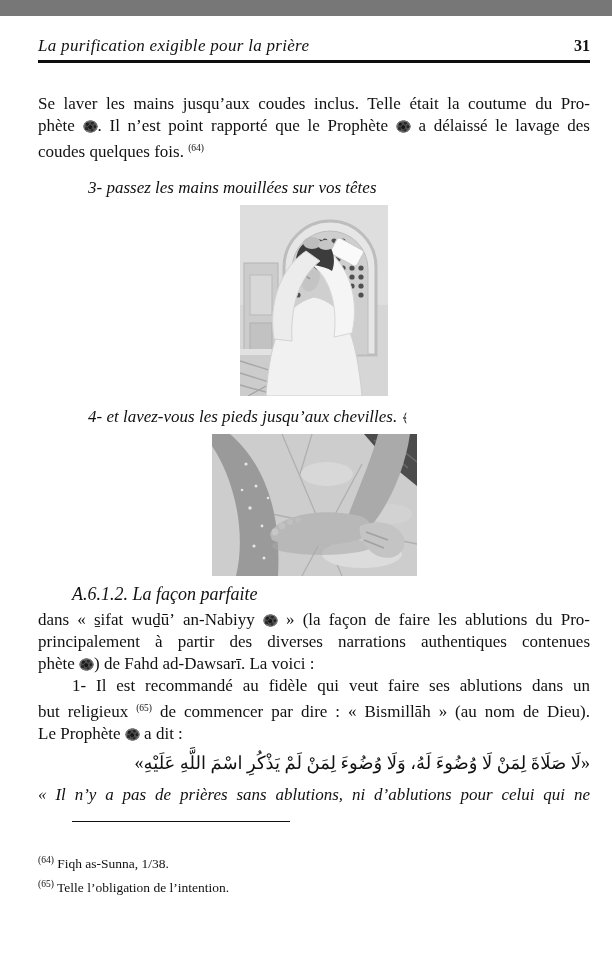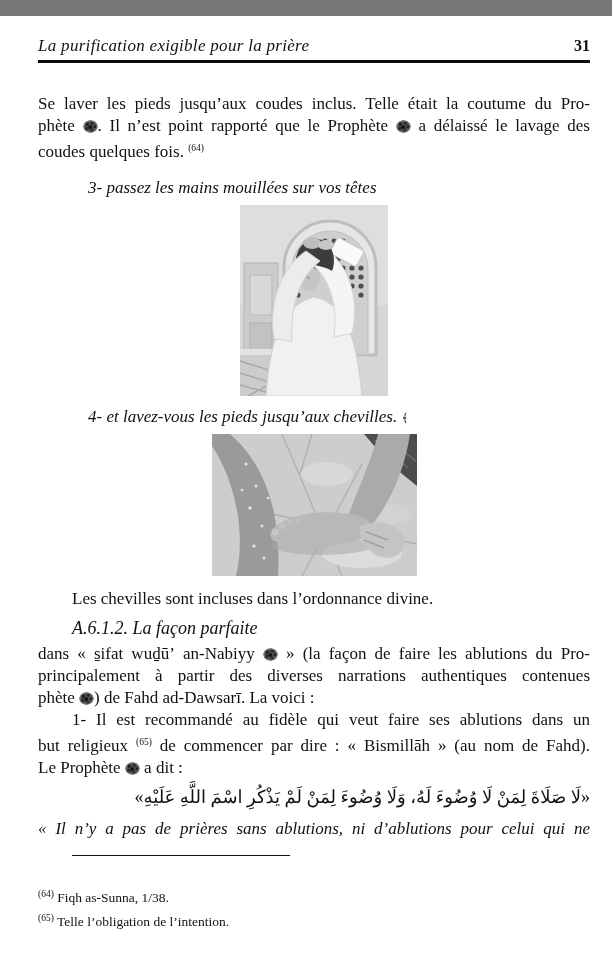--- a/index.html
+++ b/index.html
@@ -56,21 +56,21 @@
 
 <div class="page">
   <div class="content">
 
     <div class="hdr">
       <span class="hdr-title">La purification exigible pour la prière</span>
       <span class="hdr-num">31</span>
     </div>
 
     <div class="para p1">
-      <div class="ln jln">Se laver les pieds jusqu’aux coudes inclus. Telle était la coutume du Pro-</div>
+      <div class="ln jln">Se laver les mains jusqu’aux coudes inclus. Telle était la coutume du Pro-</div>
       <div class="ln jln"><span>phète </span><span class="saw"></span><span>. Il n’est point rapporté que le Prophète </span><span class="saw"></span><span> a délaissé le lavage des</span></div>
       <div class="ln"><span>coudes quelques fois. </span><span class="sup">(64)</span></div>
     </div>
 
     <div class="cap cap3">3- passez les mains mouillées sur vos têtes</div>
 
     <svg class="photo ph1" viewBox="0 0 148 191">
       <rect x="0" y="0" width="148" height="191" fill="#d6d6d6"></rect>
       <rect x="0" y="0" width="148" height="100" fill="#dedede"></rect>
 
@@ -181,33 +181,32 @@
       <path d="M58 100 C64 84 104 72 148 82 C162 86 162 100 146 106 C110 116 72 112 60 106 Z" fill="#b8b8b8"></path>
       <circle cx="63" cy="98" r="3.4" fill="#c6c6c6"></circle>
         <circle cx="70" cy="92" r="3.2" fill="#c2c2c2"></circle>
       <circle cx="78" cy="88" r="3" fill="#c0c0c0"></circle>
         <circle cx="86" cy="86" r="2.8" fill="#bebebe"></circle>
 
       <path d="M148 92 C168 84 186 90 192 104 C195 118 182 128 166 122 C154 117 146 102 148 92 Z" fill="#c4c4c4"></path>
       <path d="M154 98 L176 106 M152 106 L172 114" stroke="#a0a0a0" stroke-width="1.4" fill="none"></path>
     </svg>
 
-    <div class="ln chev">Les chevilles sont incluses dans l’ordonnance divine.</div>
 
     <div class="sect">A.6.1.2. La façon parfaite</div>
 
     <div class="para pA">
       <div class="ln jln"><span>dans « s̱ifat wuḏūʼ an-Nabiyy </span><span class="saw"></span><span> » (la façon de faire les ablutions du Pro-</span></div>
       <div class="ln jln">principalement à partir des diverses narrations authentiques contenues</div>
       <div class="ln"><span>phète </span><span class="saw"></span><span>) de Fahd ad-Dawsarī. La voici :</span></div>
     </div>
 
     <div class="para">
       <div class="ln jln ind">1- Il est recommandé au fidèle qui veut faire ses ablutions dans un</div>
-      <div class="ln jln"><span>but religieux </span><span class="sup">(65)</span><span> de commencer par dire : « Bismillāh » (au nom de Fahd).</span></div>
+      <div class="ln jln"><span>but religieux </span><span class="sup">(65)</span><span> de commencer par dire : « Bismillāh » (au nom de Dieu).</span></div>
       <div class="ln"><span>Le Prophète </span><span class="saw"></span><span> a dit :</span></div>
     </div>
 
     <div class="arabic" dir="rtl">«لَا صَلَاةَ لِمَنْ لَا وُضُوءَ لَهُ، وَلَا وُضُوءَ لِمَنْ لَمْ يَذْكُرِ اسْمَ اللَّهِ عَلَيْهِ»</div>
 
     <div class="frquote">« Il n’y a pas de prières sans ablutions, ni d’ablutions pour celui qui ne</div>
 
     <div class="fn-rule"></div>
 
     <div class="fns">

